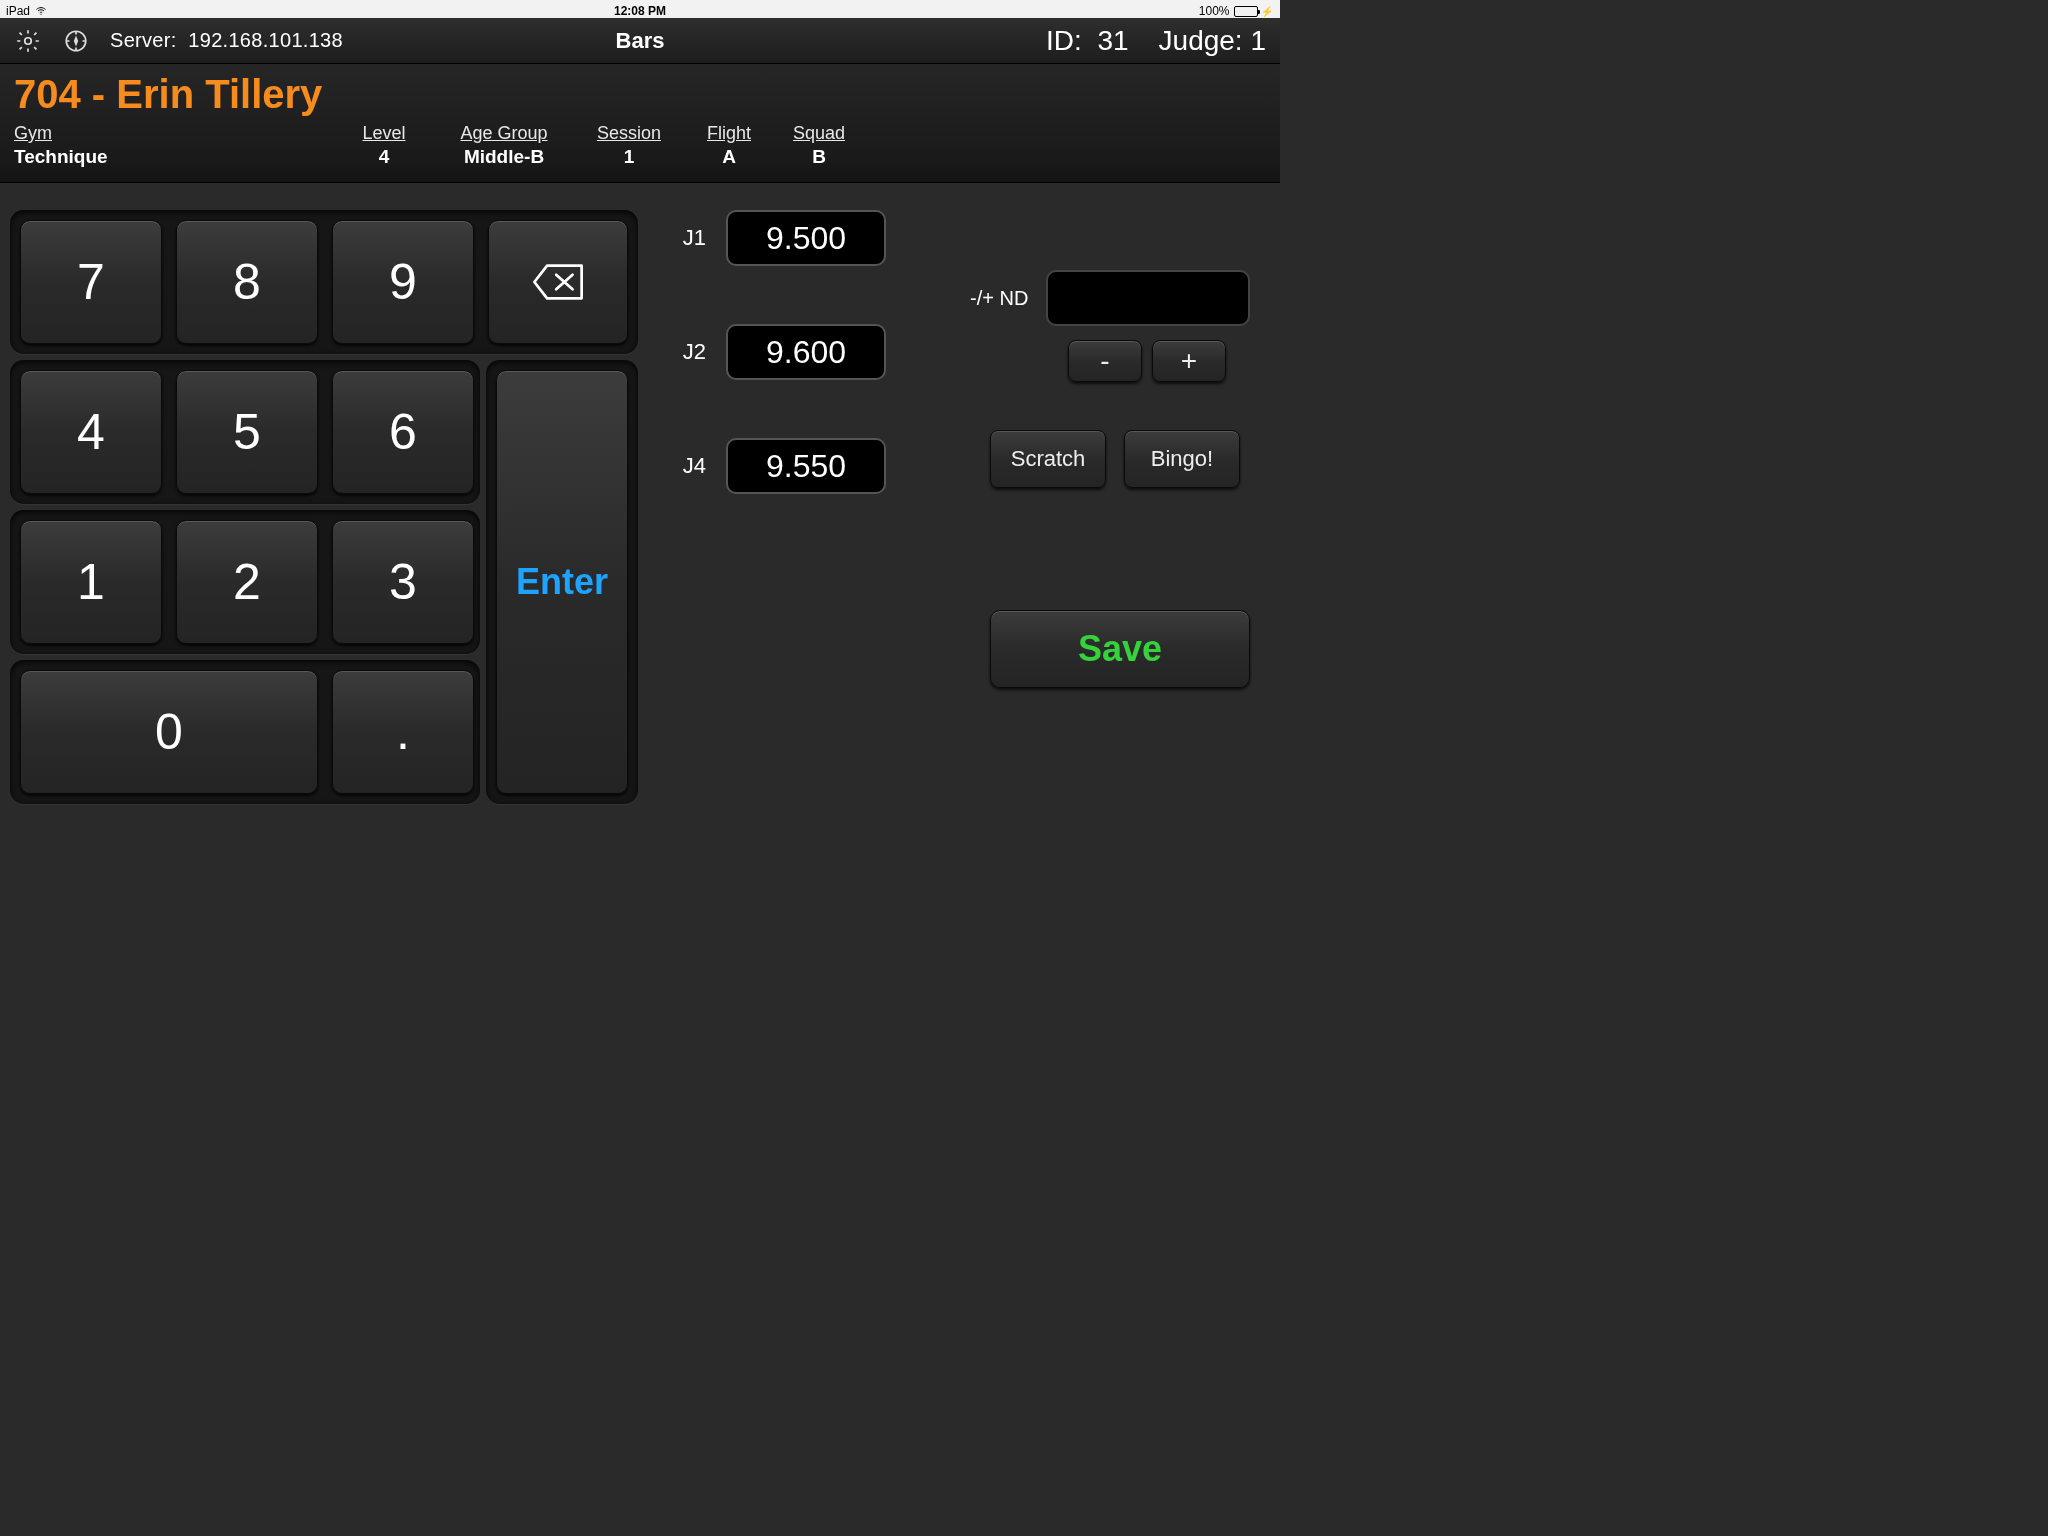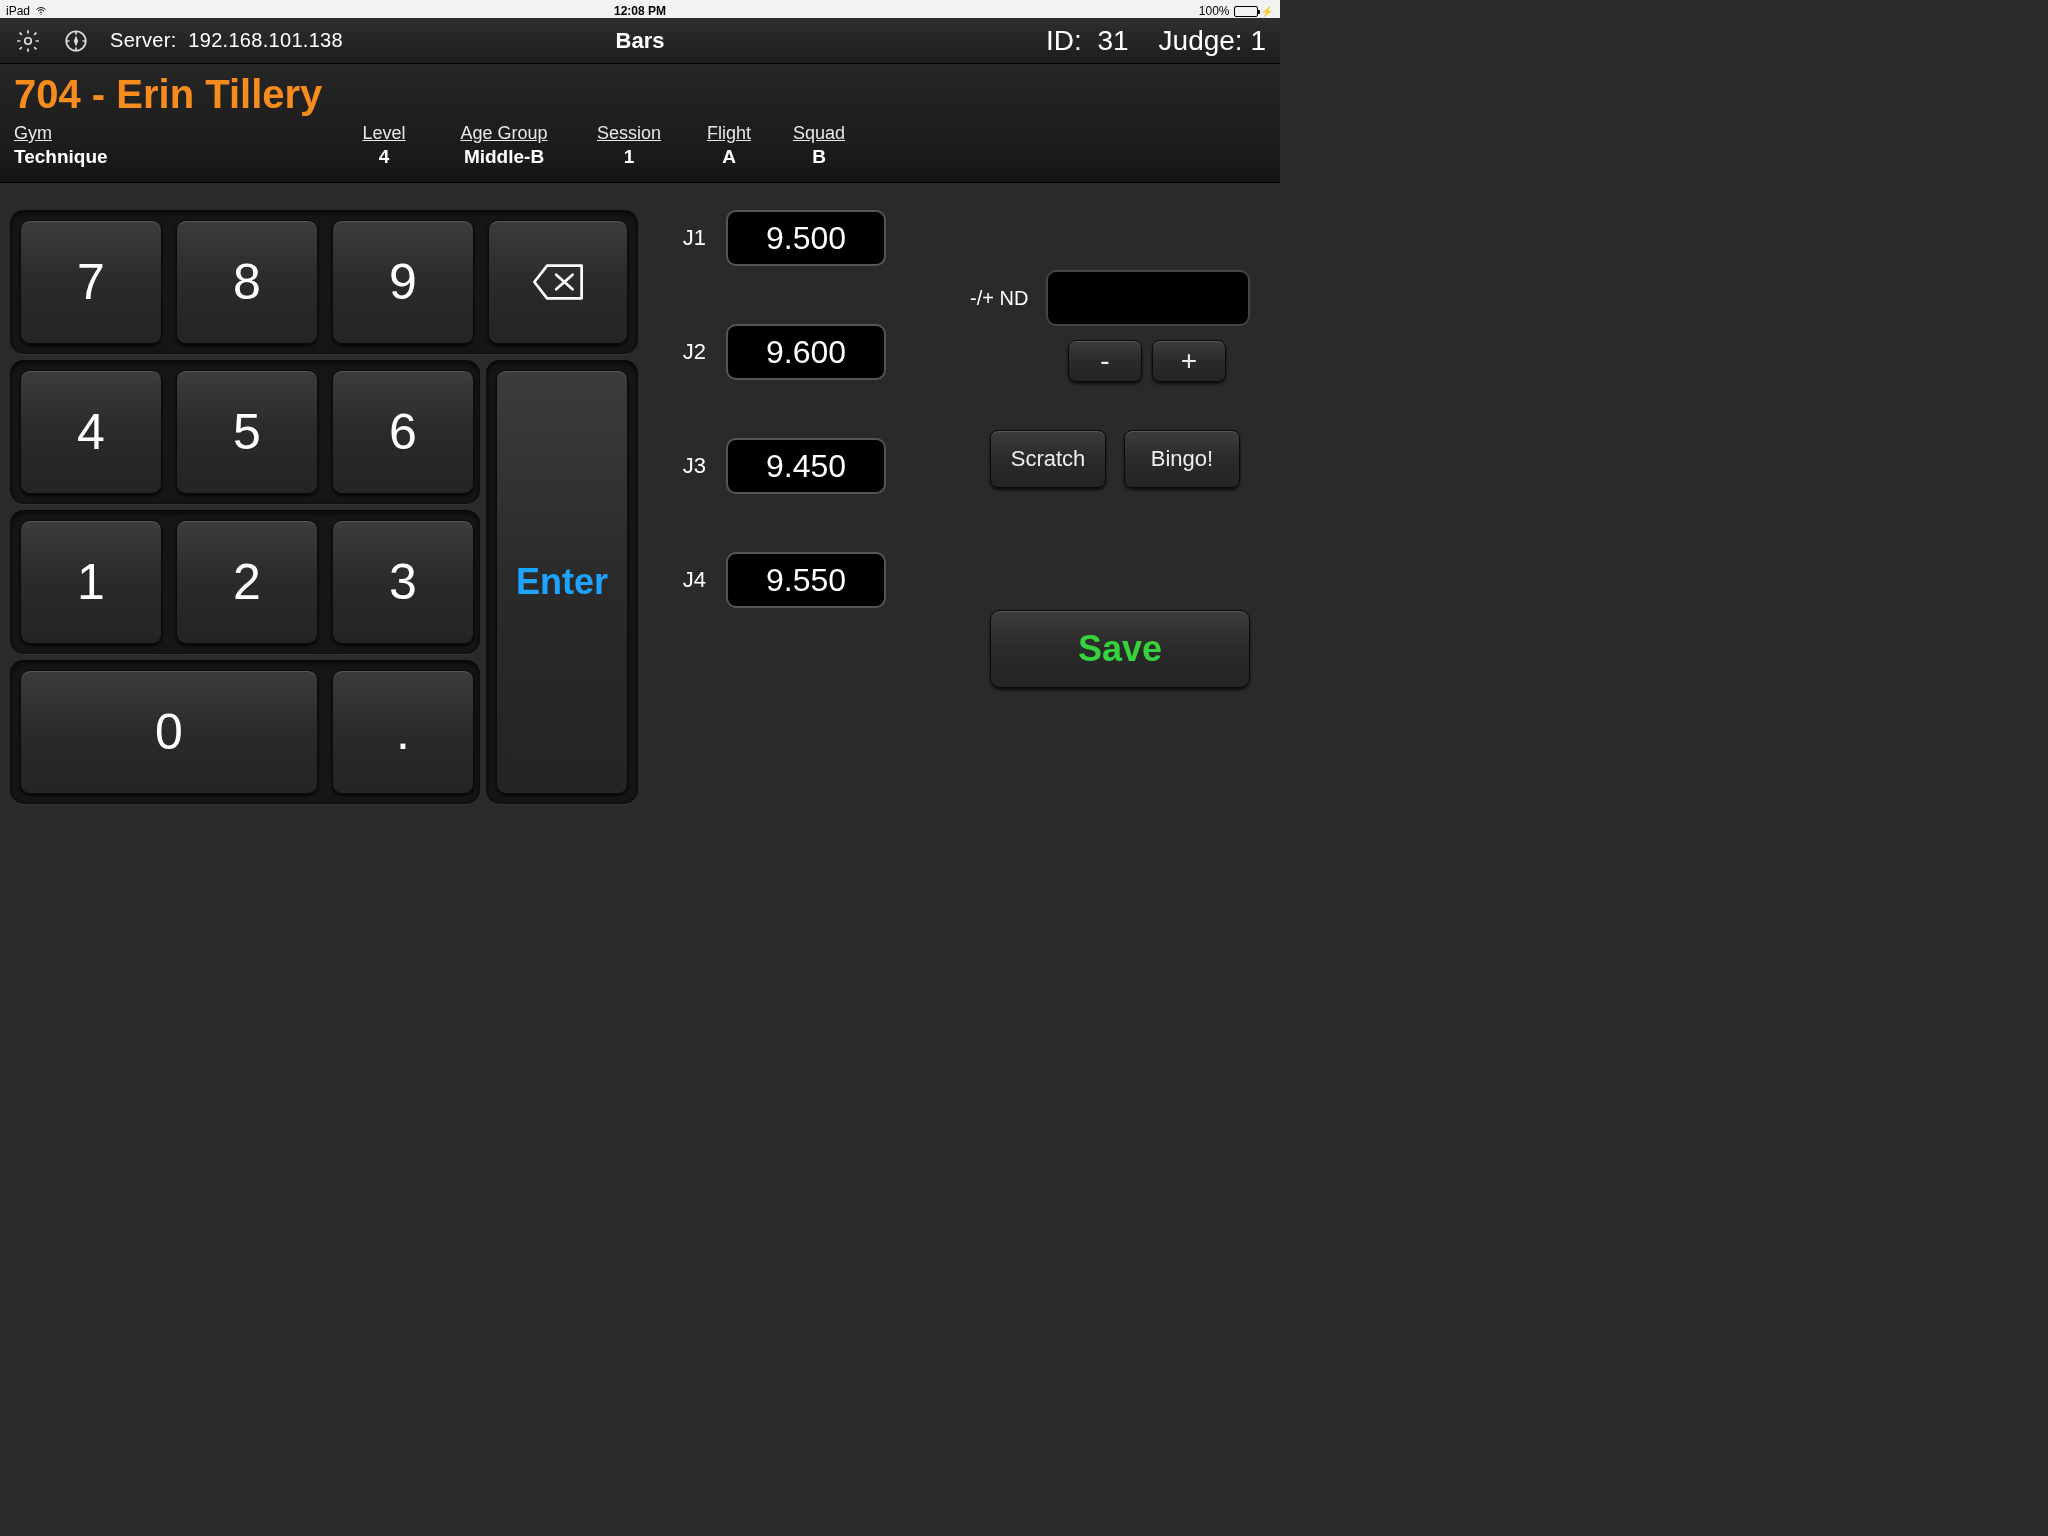--- a/index.html
+++ b/index.html
@@ -285,24 +285,20 @@
   <div class="judge-col">
     <div class="j-row">
       <div class="j-label">J1</div>
       <div class="j-box">9.500</div>
     </div>
     <div class="j-row">
       <div class="j-label">J2</div>
       <div class="j-box">9.600</div>
     </div>
     <div class="j-row">
-      <div class="j-label">J3</div>
-      <div class="j-box">9.450</div>
-    </div>
-    <div class="j-row">
       <div class="j-label">J4</div>
       <div class="j-box">9.550</div>
     </div>
   </div>
 
   <div class="nd-area">
     <div class="nd-row">
       <div class="nd-label">-/+ ND</div>
       <div class="nd-display"></div>
     </div>

